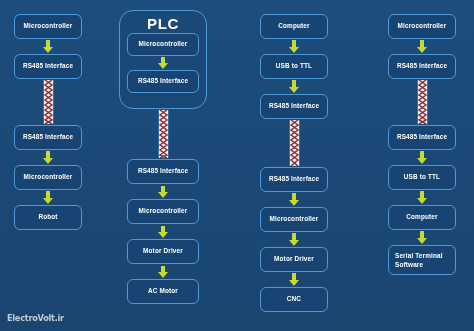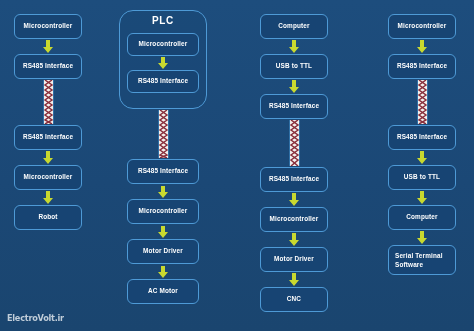--- a/index.html
+++ b/index.html
@@ -52,21 +52,21 @@
     border-radius: 14px;
     background: rgba(23, 68, 115, 0.35);
   }
   .group-title {
     position: absolute;
     top: 4px;
     left: 0;
     right: 0;
     text-align: center;
     color: #ffffff;
-    font-size: 10px;
+    font-size: 15px;
     font-weight: bold;
     letter-spacing: 0.6px;
   }
 
   
   .arrow {
     position: absolute;
     display: block;
   }
   .arrow svg { display: block; }

